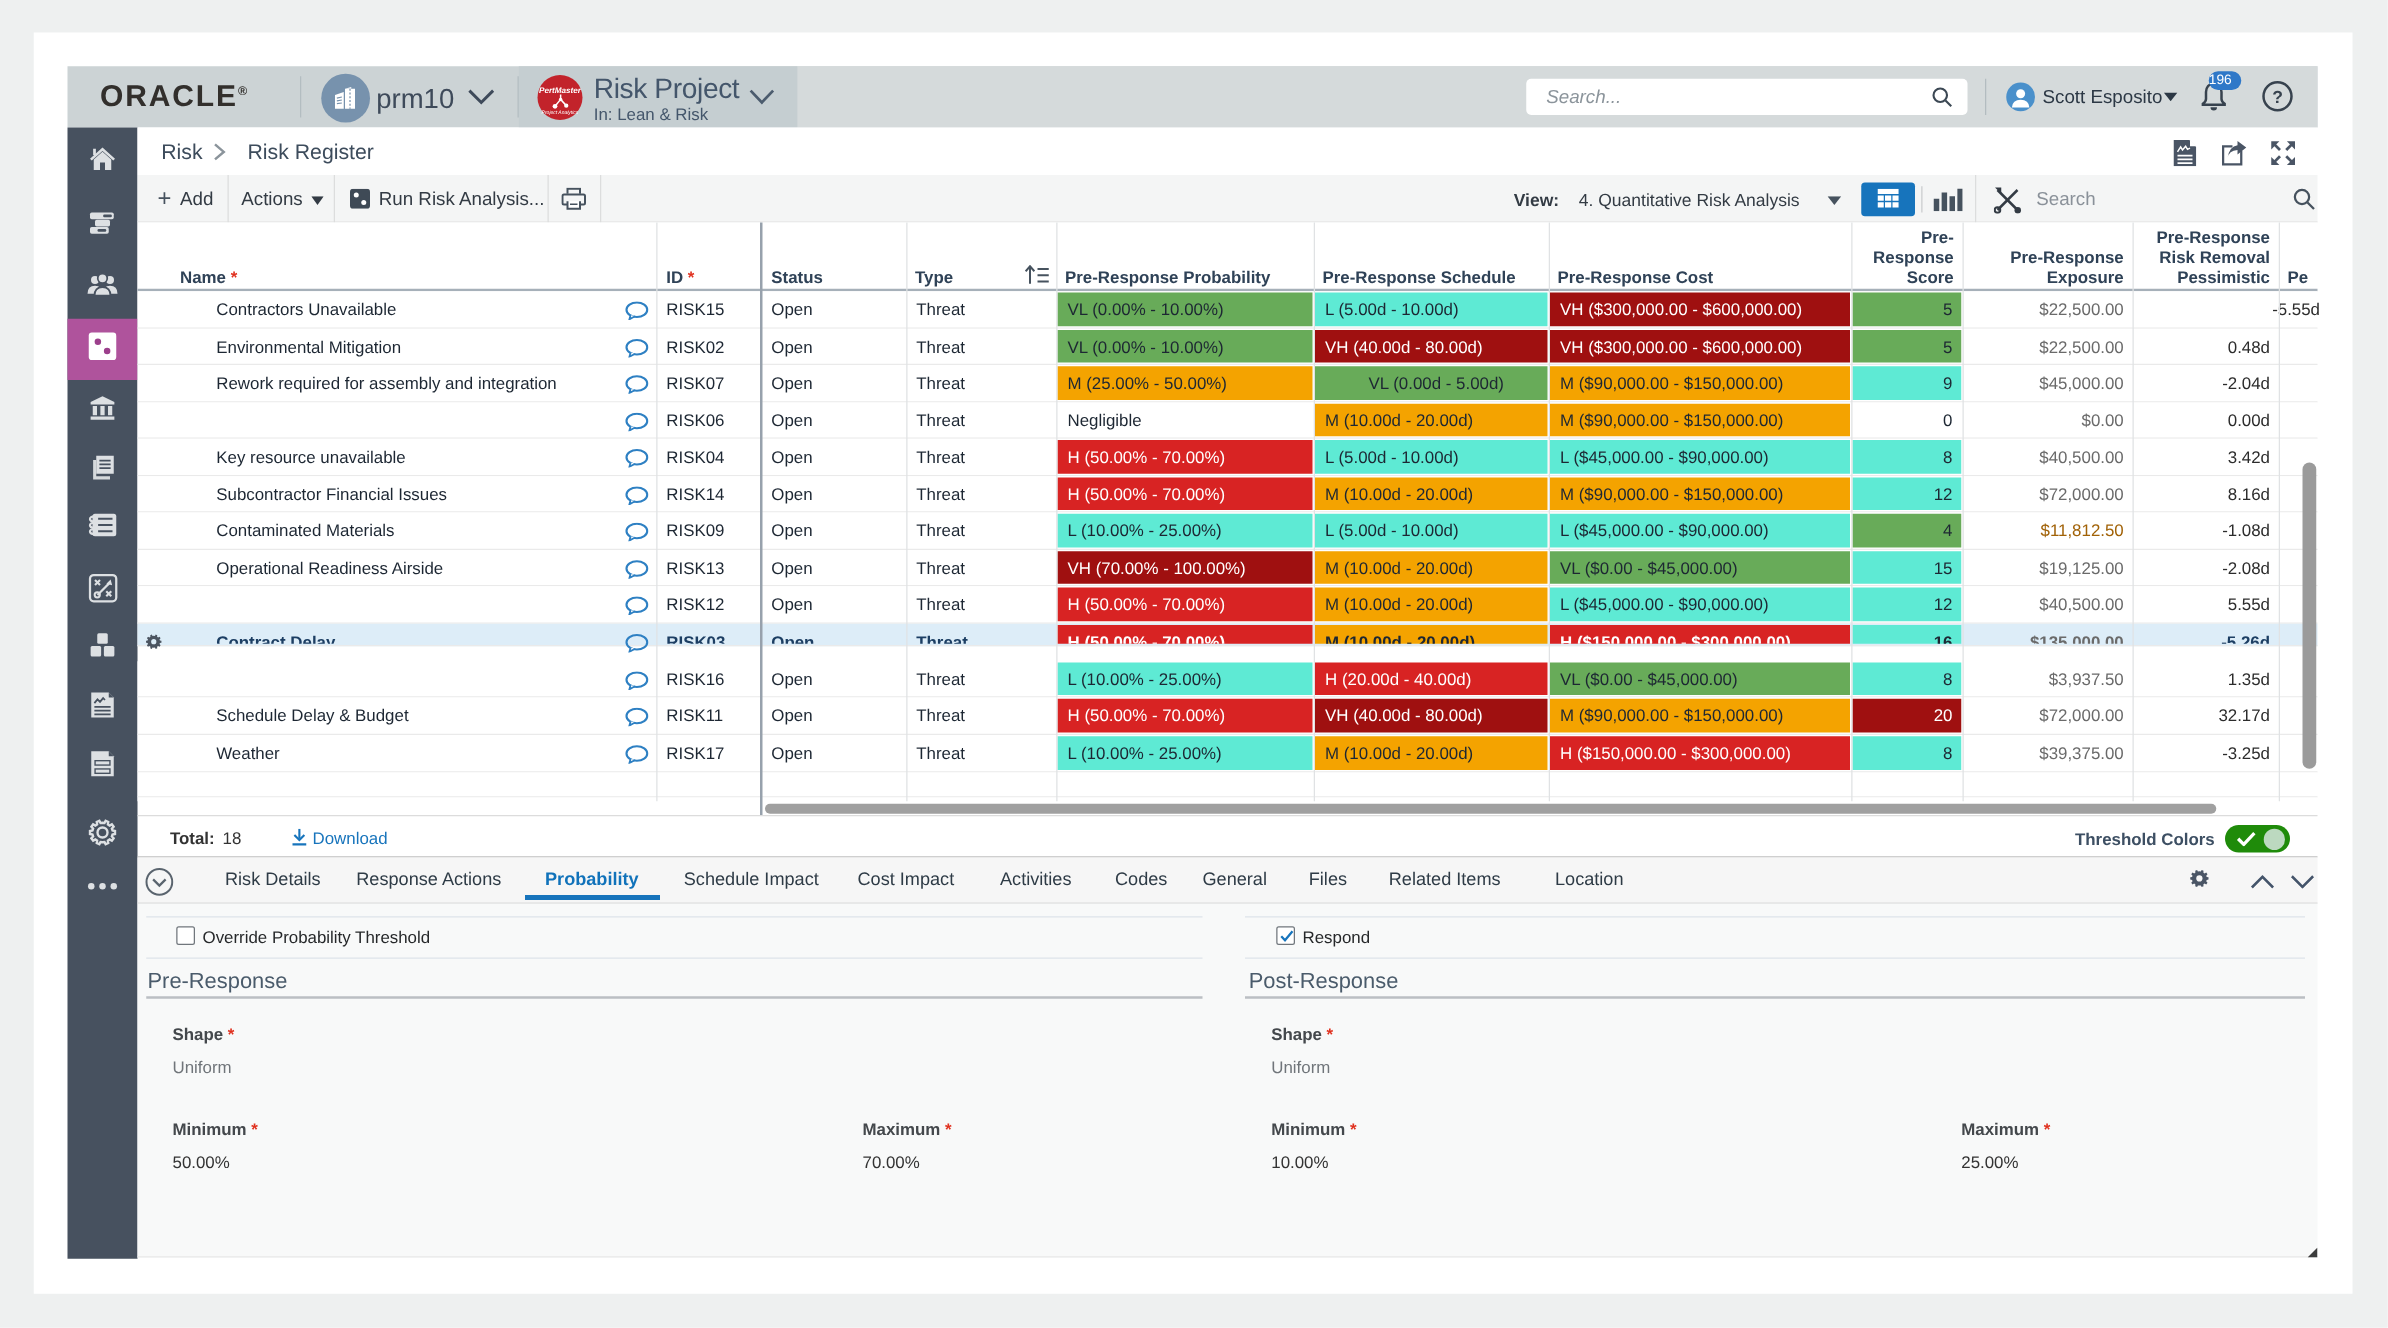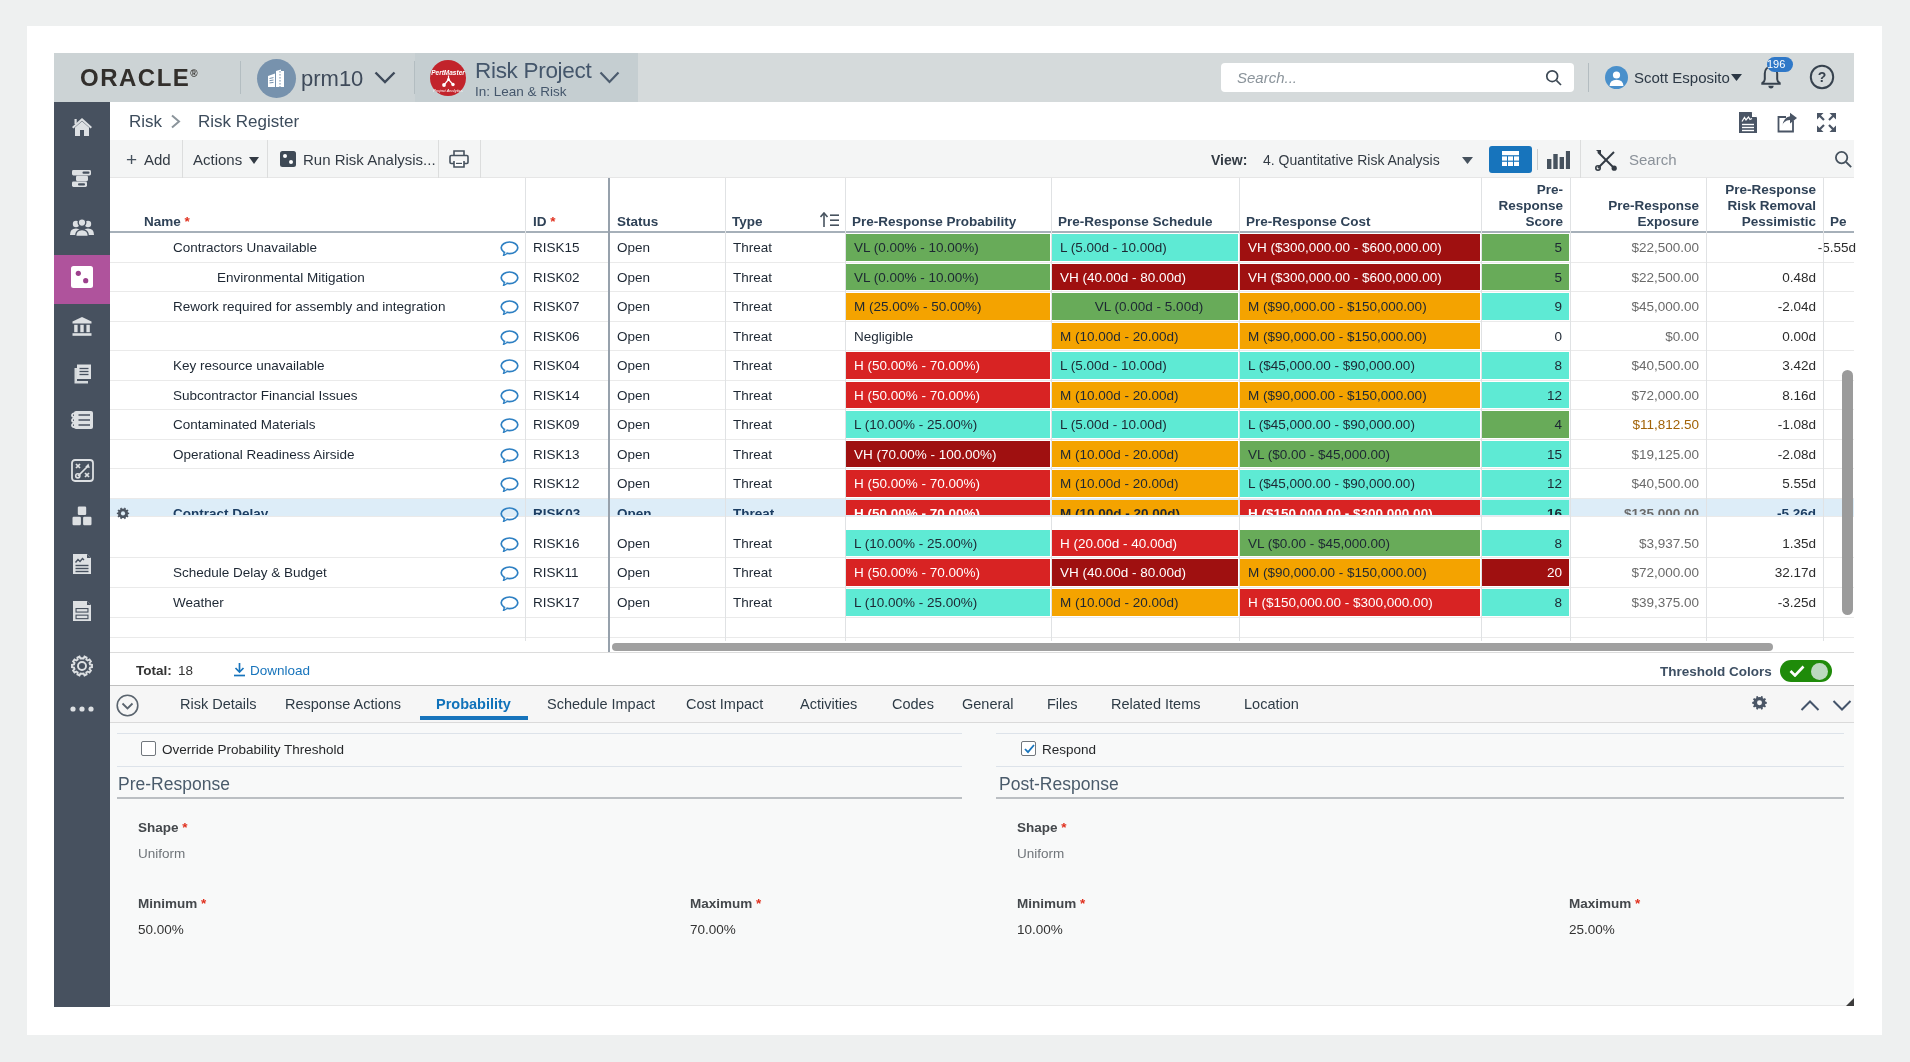--- a/index.html
+++ b/index.html
@@ -371,21 +371,21 @@
 <div class="cell cc g-green" style="left:736px;width:204px;">VL (0.00% - 10.00%)</div>
 <div class="cell cc g-yellow" style="left:942px;width:186px;">L (5.00d - 10.00d)</div>
 <div class="cell cc g-dred" style="left:1130px;width:240px;">VH ($300,000.00 - $600,000.00)</div>
 <div class="cell cc g-green" style="left:1372px;width:87px;">
       <span style="float:right;padding-right:7px">5</span>
     </div>
 <div class="cell rt" style="left:1460px;width:136px;padding-right:7px;color:#6a6a6a;">$22,500.00</div>
 <div class="cell rt" style="left:1596px;width:117px;padding-right:7px;color:#2c2c2c;margin-left:40px;">-5.55d</div>
 </div>
 <div class="row" style="top:263px;height:29px;">
-<div class="cell" style="left:63px;width:362px;margin-left:44px;">Environmental Mitigation</div>
+<div class="cell" style="left:63px;width:362px;">Environmental Mitigation</div>
 <svg class="cell" style="left:390px;top:8px;bottom:auto" width="19" height="15" viewBox="0 0 19 15">
       <ellipse cx="9.5" cy="6.8" rx="8.3" ry="5.8" fill="none" stroke="#2e80c3" stroke-width="1.7"></ellipse>
       <path d="M4.5 11 L3.5 14.5 L8 12" fill="#fff" stroke="#2e80c3" stroke-width="1.4"></path>
     </svg>
 <div class="cell cc" style="left:415px;width:84px;">RISK02</div>
 <div class="cell cc" style="left:499px;width:116px;">Open</div>
 <div class="cell cc" style="left:615px;width:120px;">Threat</div>
 <div class="cell cc g-green" style="left:736px;width:204px;">VL (0.00% - 10.00%)</div>
 <div class="cell cc g-dred" style="left:942px;width:186px;">VH (40.00d - 80.00d)</div>
 <div class="cell cc g-dred" style="left:1130px;width:240px;">VH ($300,000.00 - $600,000.00)</div>

